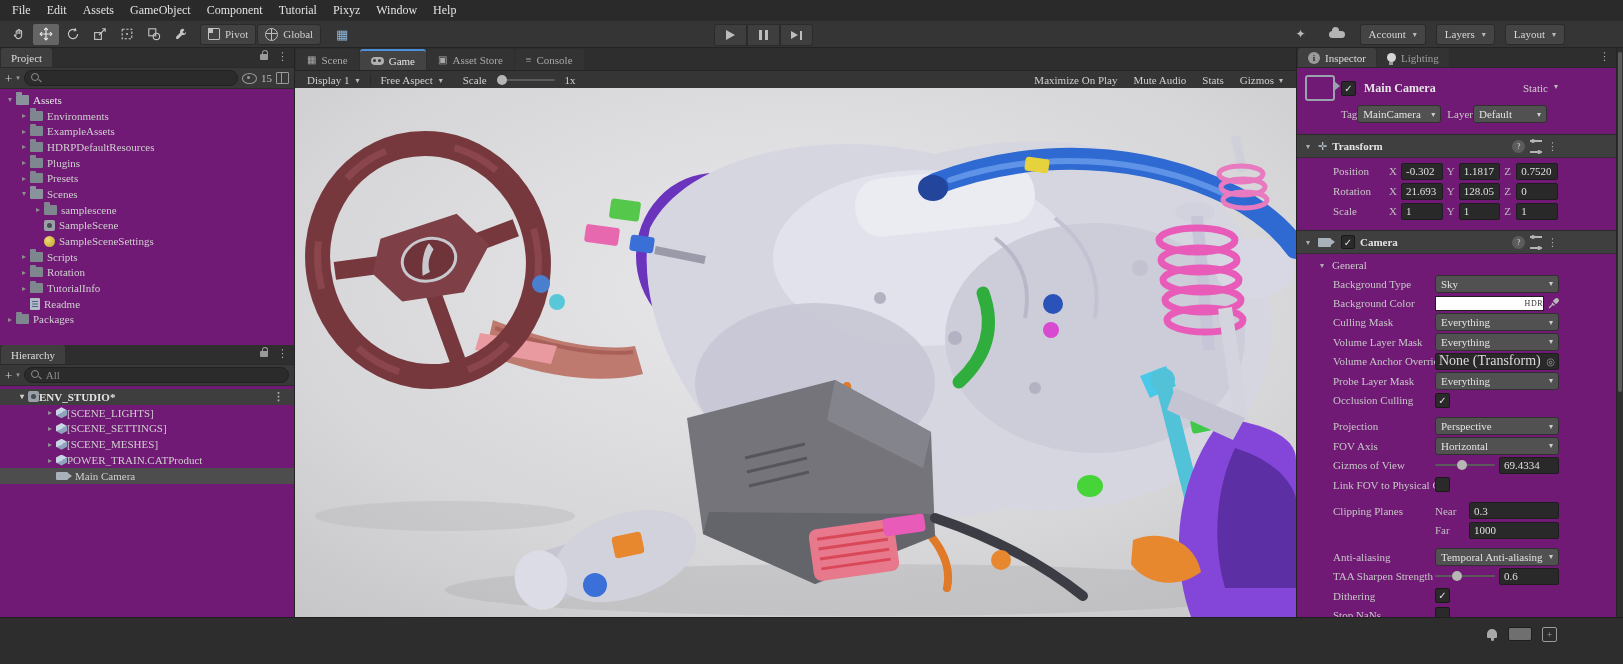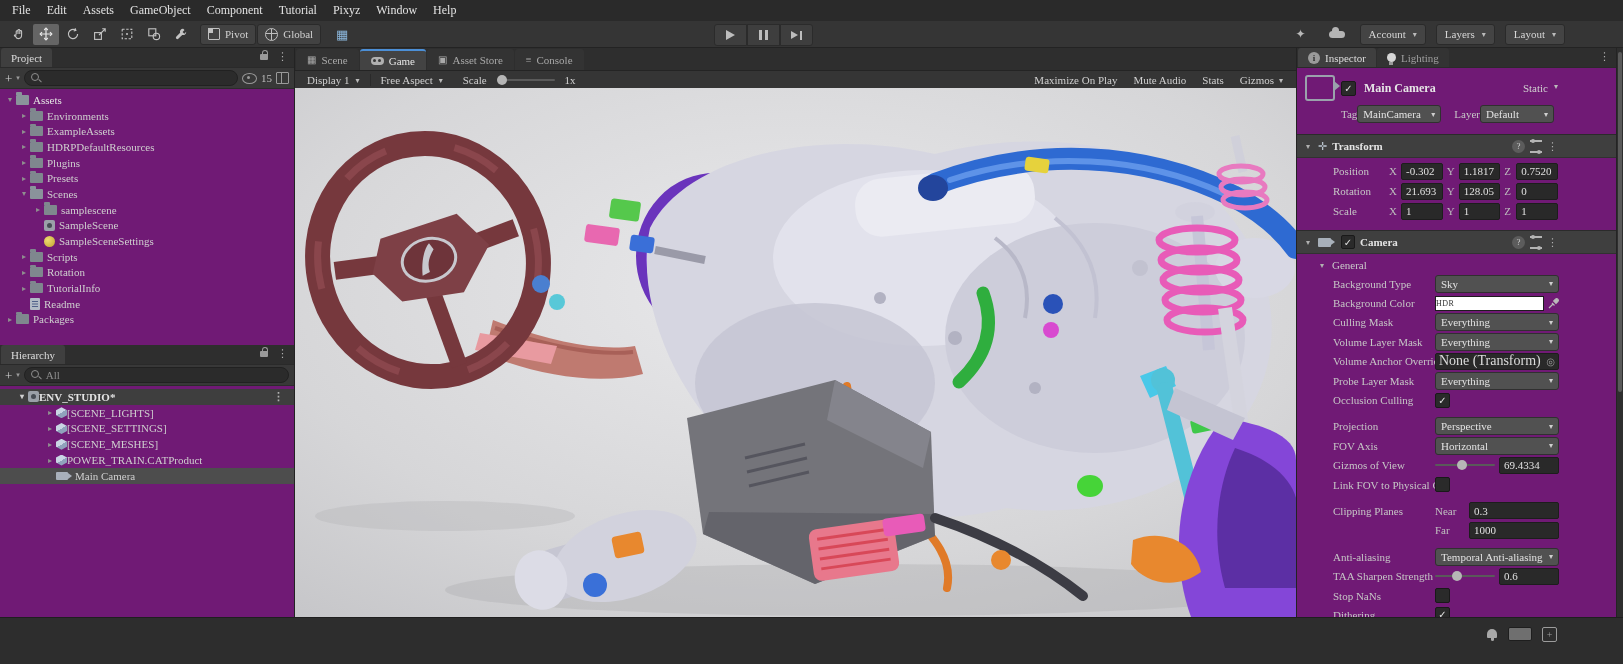--- a/index.html
+++ b/index.html
@@ -121,21 +121,21 @@
   .i-camc::after{content:"";position:absolute;right:-4px;top:1px;border-left:4px solid #a8b0ba;border-top:3.5px solid transparent;border-bottom:3.5px solid transparent}
   .t-row{display:flex;align-items:center;height:20px;padding:0 58px 0 36px;gap:4px}
   .t-label{width:52px;flex:none;color:#c6c6c6}
   .ax{width:8px;flex:none;color:#bdbdbd}
   .nfield{flex:1;min-width:0;height:15px;background:#292929;border:1px solid #1d1d1d;border-radius:2px;color:#e0e0e0;display:flex;align-items:center;padding:0 4px;white-space:nowrap;overflow:hidden}
   .gen-row{display:flex;align-items:center;gap:5px;padding:5px 0 3px 20px;color:#cacaca}
   .c-row{display:flex;align-items:center;height:19.4px;padding:0 58px 0 36px}
   .c-label{width:102px;flex:none;color:#c6c6c6;white-space:nowrap;overflow:hidden}
   .c-ctl{width:124px;flex:none;display:flex;align-items:center;gap:4px}
   .c-ctl .ddf{flex:1;min-width:0}
-  .color-field{flex:1;height:13px;background:#fff;border:1px solid #1d1d1d;display:flex;align-items:center;justify-content:flex-start}
+  .color-field{flex:1;height:13px;background:#fff;border:1px solid #1d1d1d;display:flex;align-items:center;justify-content:flex-end}
   .hdr-tag{font-size:8px;color:#333;letter-spacing:.5px}
   .objfield{flex:1;min-width:0;height:15px;background:#292929;border:1px solid #1d1d1d;border-radius:2px;display:flex;align-items:center;padding:0 3px;color:#dcdcdc}
   .of-val{flex:1;white-space:nowrap;overflow:hidden;font-size:14px}
   .of-target{color:#9a9a9a;font-size:10px;flex:none}
   .slider{flex:1;height:2px;background:#5a5a5a;border-radius:1px;position:relative}
   .valf{width:50px;flex:none}
   .nf-label{width:30px;flex:none;color:#c0c0c0}
   .gap6{height:7px}
   
   .vscroll{position:absolute;left:1616px;top:48px;width:7px;height:569px;background:#2e2e2e;border-left:1px solid #242424;box-sizing:border-box}
@@ -617,21 +617,21 @@
           <span>Static</span>
           <span class="car">▾</span>
         </div>
     </div>
     <div class="tag-row">
       <span style="color:#c6c6c6">Tag</span>
       <div class="ddf tagdd">
           <span class="dd-val">MainCamera</span>
           <span class="dd-car">▾</span>
         </div>
-      <span style="color:#c6c6c6;margin-left:13px">Layer</span>
+      <span style="color:#c6c6c6;margin-left:6px">Layer</span>
       <div class="ddf layerdd">
           <span class="dd-val">Default</span>
           <span class="dd-car">▾</span>
         </div>
     </div>
 
     <div class="comp-head">
       <span class="fold">▾</span>
       <span class="i-transform">✛</span>
       <span class="comp-title">Transform</span>
@@ -809,29 +809,29 @@
     <div class="c-row">
       <span class="c-label">TAA Sharpen Strength</span>
       <div class="c-ctl">
         <div class="slider">
             <span class="knob" style="left:28%"></span>
           </div>
         <span class="nfield valf">0.6</span>
       </div>
     </div>
     <div class="c-row">
+      <span class="c-label">Dithering</span>
+      <div class="c-ctl">
+          <span class="chk on"></span>
+        </div>
+    </div>
+    <div class="c-row">
       <span class="c-label">Stop NaNs</span>
       <div class="c-ctl">
           <span class="chk"></span>
-        </div>
-    </div>
-    <div class="c-row">
-      <span class="c-label">Dithering</span>
-      <div class="c-ctl">
-          <span class="chk on"></span>
         </div>
     </div>
   </div>
 
   <div class="vscroll">
       <span class="vthumb"></span>
     </div>
 
   <div class="status">
     <span class="i-bell" style="position:absolute;left:1487px;top:11px"></span>

